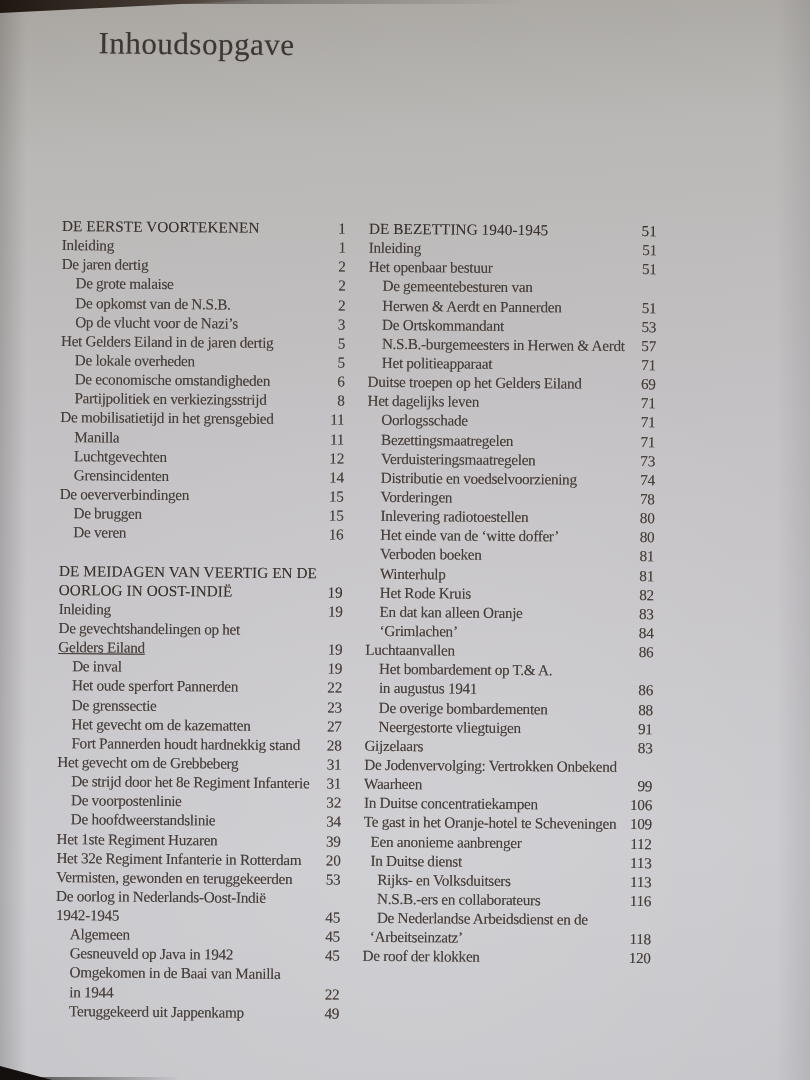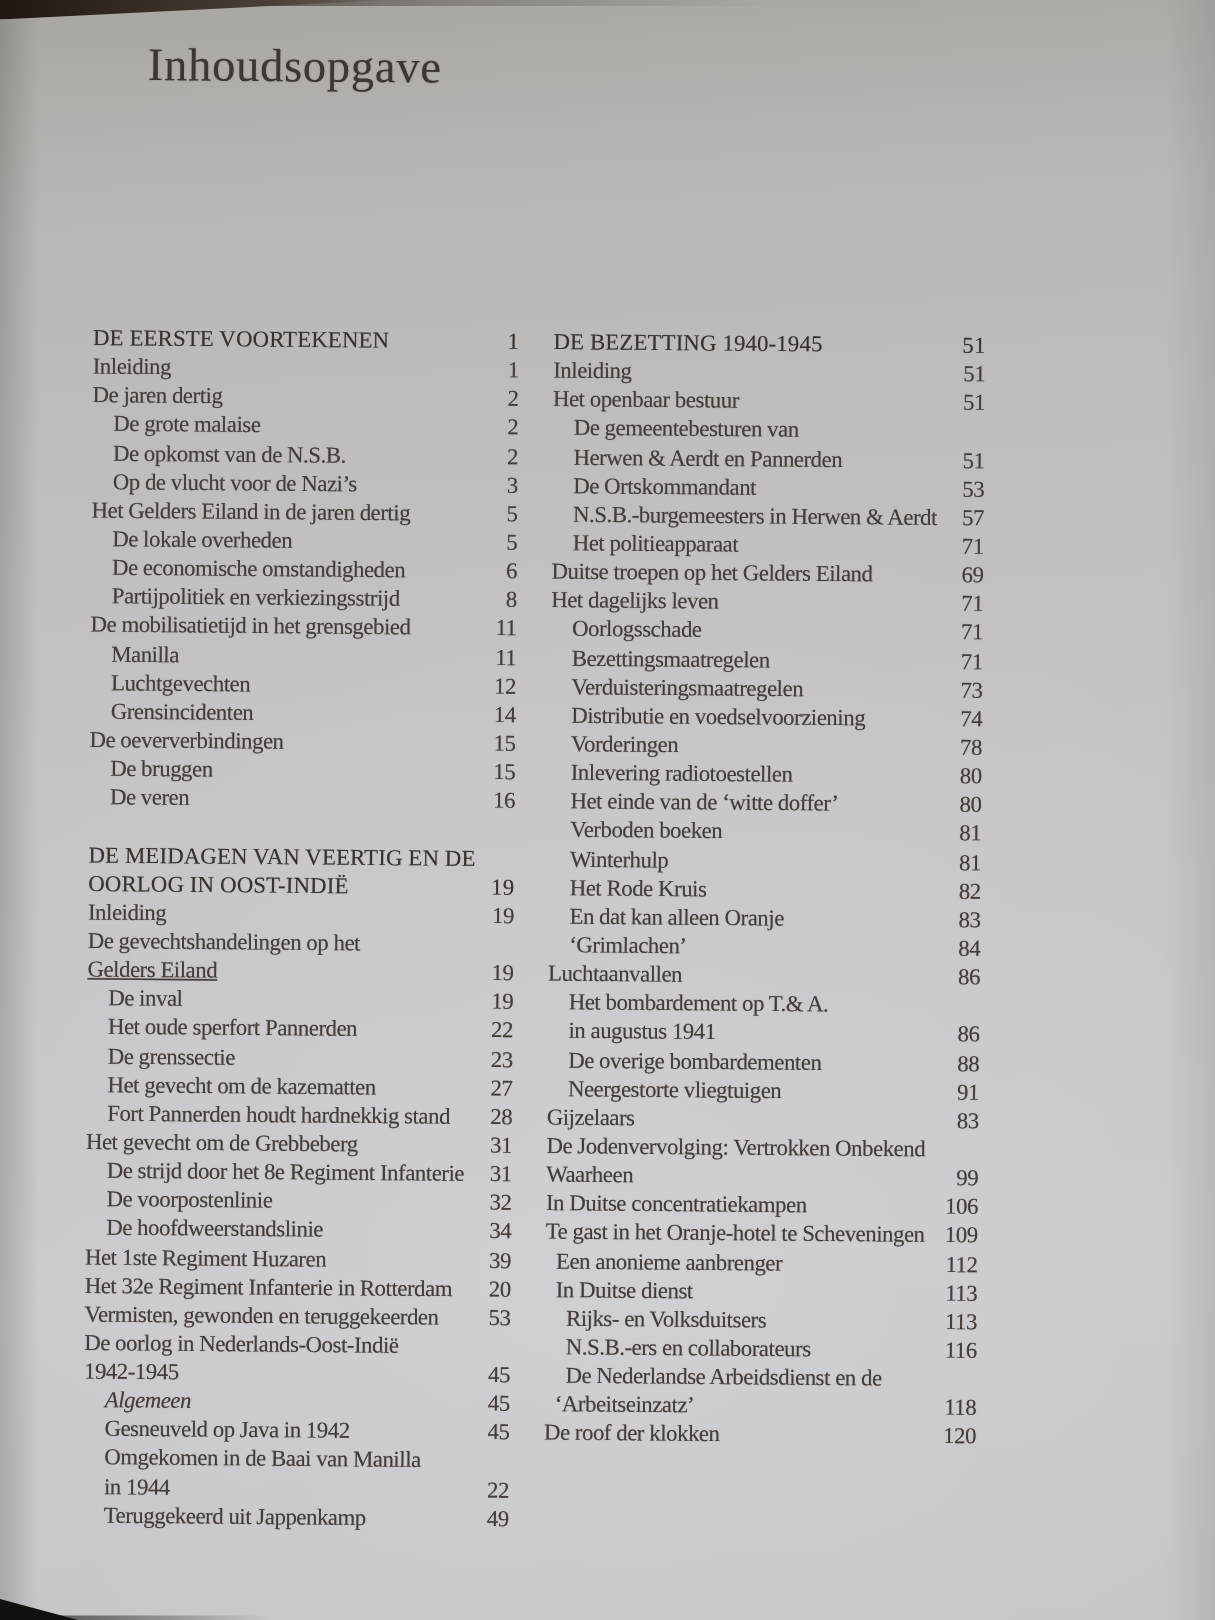--- a/index.html
+++ b/index.html
@@ -201,21 +201,21 @@
           <span class="pg">53</span>
         </div>
         <div class="row">
           <span class="lbl" style="padding-left: 0px;">De oorlog in Nederlands-Oost-Indië</span>
         </div>
         <div class="row">
           <span class="lbl" style="padding-left: 0px;">1942-1945</span>
           <span class="pg">45</span>
         </div>
         <div class="row">
-          <span class="lbl" style="padding-left: 14px; font-style: italic;">Algemeen</span>
+          <span class="lbl" style="padding-left: 14px;">Algemeen</span>
           <span class="pg">45</span>
         </div>
         <div class="row">
           <span class="lbl" style="padding-left: 14px;">Gesneuveld op Java in 1942</span>
           <span class="pg">45</span>
         </div>
         <div class="row">
           <span class="lbl" style="padding-left: 14px;">Omgekomen in de Baai van Manilla</span>
         </div>
         <div class="row">

